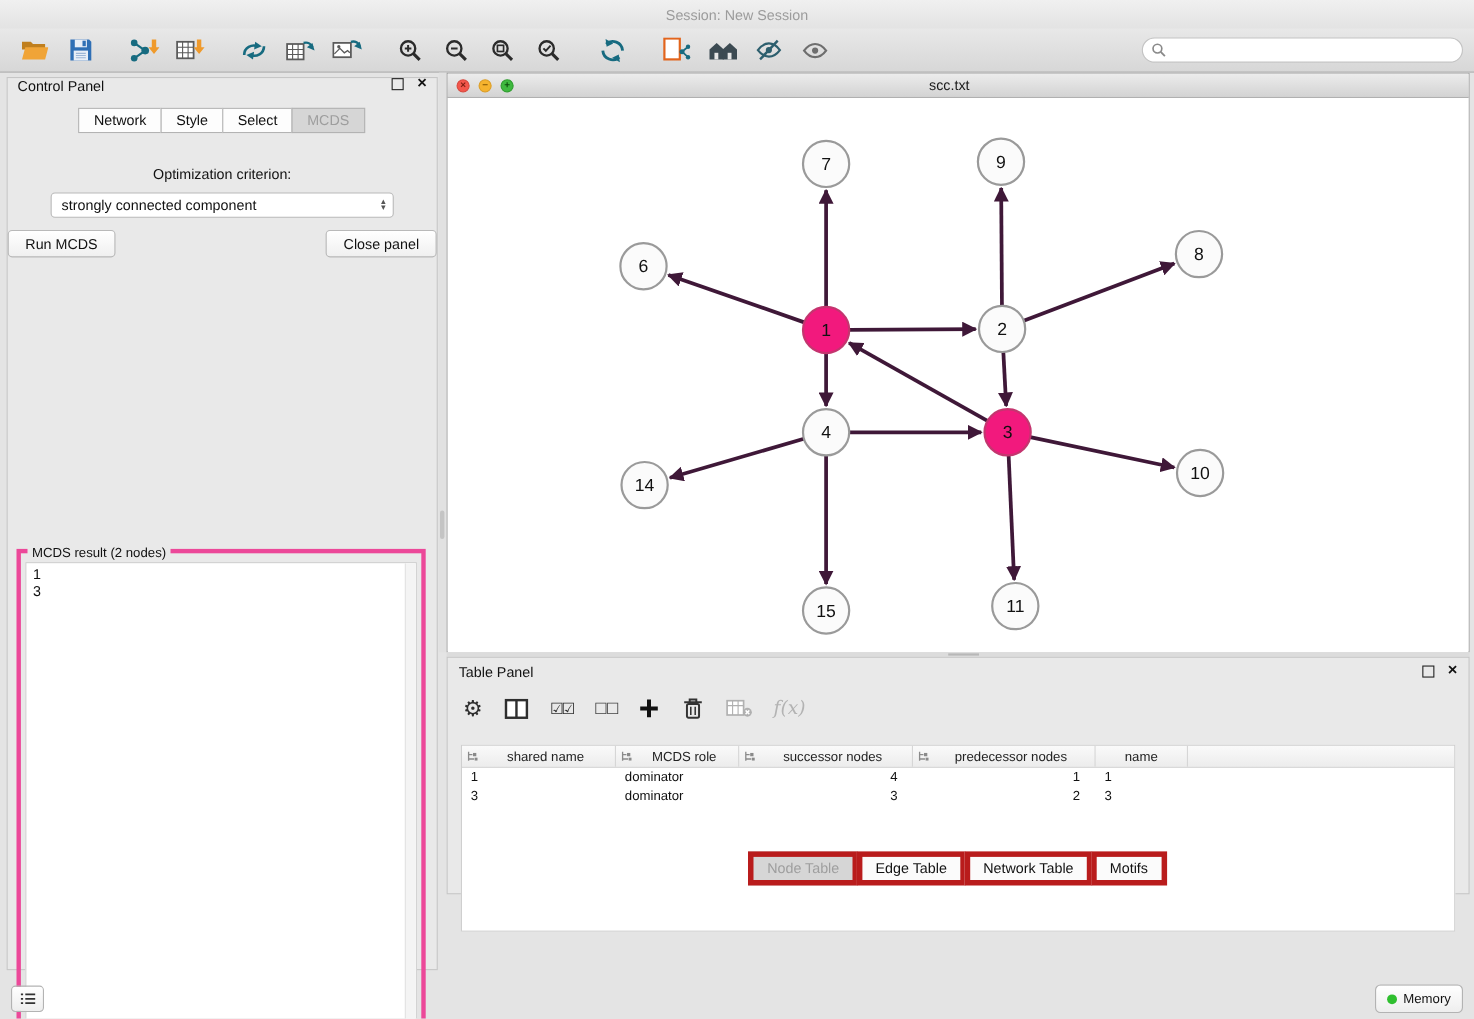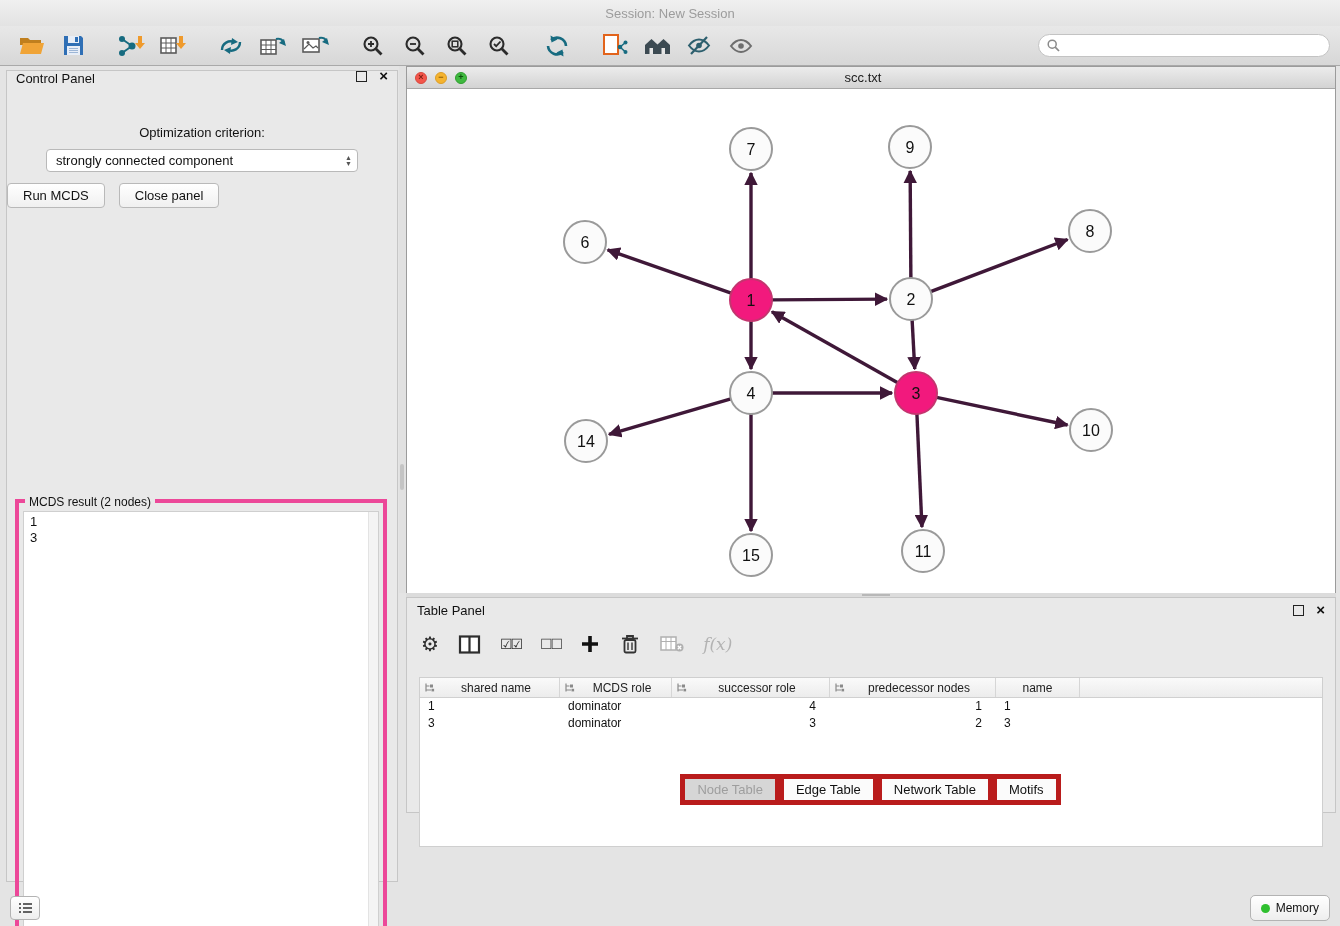--- a/index.html
+++ b/index.html
@@ -30,21 +30,21 @@
   .float-icon{width:9px;height:9px;border:1.5px solid #222;margin-right:12px;display:inline-block}
   .close-icon{font-size:15px;font-weight:bold;color:#111;line-height:10px}
   .ctabs{display:flex;justify-content:center;margin-top:3px}
   .ctab{font-size:13px;padding:3px 13px;background:#fdfdfd;border:1px solid #b3b3b3;margin-left:-1px}
   .ctab.active{background:#d6d6d6;color:#9e9e9e}
   .cp-opt-label{text-align:center;margin-top:30px;font-size:13px}
   .cp-dropdown{margin:9px auto 0;width:312px;height:23px;background:#fff;border:1px solid #b9b9b9;
     border-radius:4px;display:flex;align-items:center;font-size:13px;padding:0 5px 0 9px;box-sizing:border-box}
   .dd-label{flex:1}
   .stepper{display:flex;flex-direction:column;align-items:center;color:#555;font-size:7px;line-height:6px}
-  .cp-buttons{display:flex;justify-content:flex-start;gap:14px;margin-top:11px}
+  .cp-buttons{display:flex;justify-content:space-between;gap:14px;margin-top:11px}
   .cp-btn{height:23px;padding:0 15px;background:linear-gradient(#ffffff,#f0f0f0);
     border:1px solid #b9b9b9;border-radius:4px;font-size:13px;display:flex;align-items:center}
   .result-box{position:absolute;left:8px;right:10px;top:428px;height:458px;
     border:4px solid #ec4899;padding:8px 4px 4px;box-sizing:border-box}
   .result-label{position:absolute;top:-8px;left:6px;background:#e9e9e9;font-size:12px;padding:0 4px}
   .result-list{width:100%;height:100%;background:#fff;border:1px solid #cfcfcf;box-sizing:border-box;
     font-size:13px;padding:2px 6px;position:relative;overflow:hidden}
   .result-list .item{line-height:16px}
   .result-scroll{position:absolute;right:0;top:0;width:9px;height:100%;background:#f4f4f4;border-left:1px solid #e3e3e3}
 
@@ -244,20 +244,26 @@
   </div>
 </div>
 
 <div class="control-panel">
   <div class="cp-header">
     <span>Control Panel</span>
     <span class="spacer"></span>
     <span class="float-icon"></span>
     <span class="close-icon">×</span>
   </div>
+  <div class="ctabs">
+      <div class="ctab">Network</div>
+      <div class="ctab">Style</div>
+      <div class="ctab">Select</div>
+      <div class="ctab active">MCDS</div>
+    </div>
   <div class="cp-opt-label">Optimization criterion:</div>
   <div class="cp-dropdown">
     <span class="dd-label">strongly connected component</span>
     <span class="stepper">
         <span>▲</span>
         <span>▼</span>
       </span>
   </div>
   <div class="cp-buttons">
     <div class="cp-btn">Run MCDS</div>
@@ -393,21 +399,21 @@
             <rect x="7.5" y="6.8" width="2.6" height="2.6" fill="#8a8a8a"></rect>
           </svg>
           <span class="th-label">MCDS role</span>
         </div>
         <div class="th" style="width: 158px;">
           <svg width="11" height="11" viewBox="0 0 11 11" style="margin-right:2px;flex:0 0 auto">
             <path d="M2 1.5v8M2 4h3.5M2 8h5" stroke="#8a8a8a" stroke-width="1.2" fill="none"></path>
             <rect x="6" y="2.5" width="3" height="3" fill="#8a8a8a"></rect>
             <rect x="7.5" y="6.8" width="2.6" height="2.6" fill="#8a8a8a"></rect>
           </svg>
-          <span class="th-label">successor role</span>
+          <span class="th-label">successor nodes</span>
         </div>
         <div class="th" style="width: 166px;">
           <svg width="11" height="11" viewBox="0 0 11 11" style="margin-right:2px;flex:0 0 auto">
             <path d="M2 1.5v8M2 4h3.5M2 8h5" stroke="#8a8a8a" stroke-width="1.2" fill="none"></path>
             <rect x="6" y="2.5" width="3" height="3" fill="#8a8a8a"></rect>
             <rect x="7.5" y="6.8" width="2.6" height="2.6" fill="#8a8a8a"></rect>
           </svg>
           <span class="th-label">predecessor nodes</span>
         </div>
         <div class="th" style="width: 84px;">

